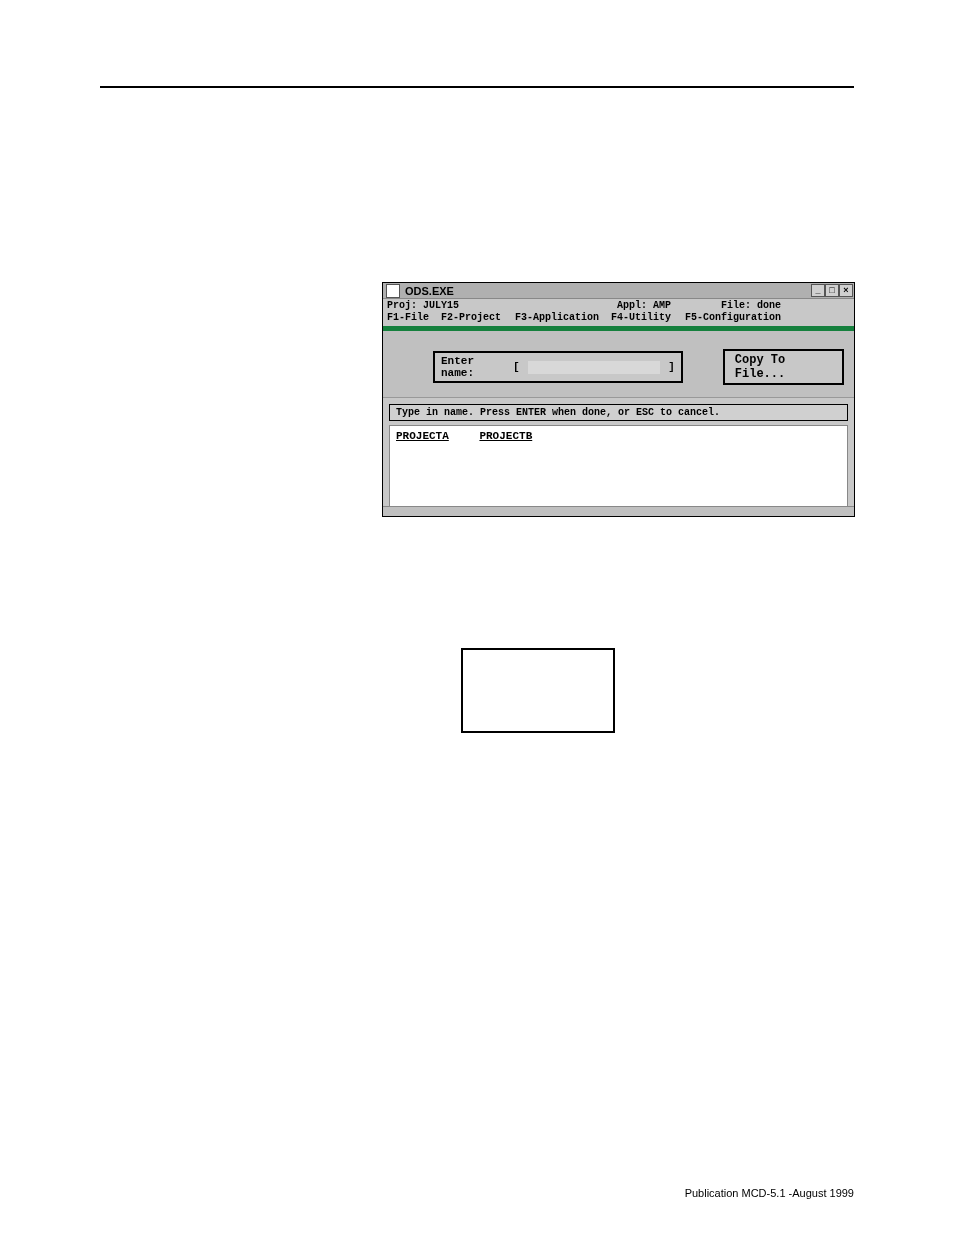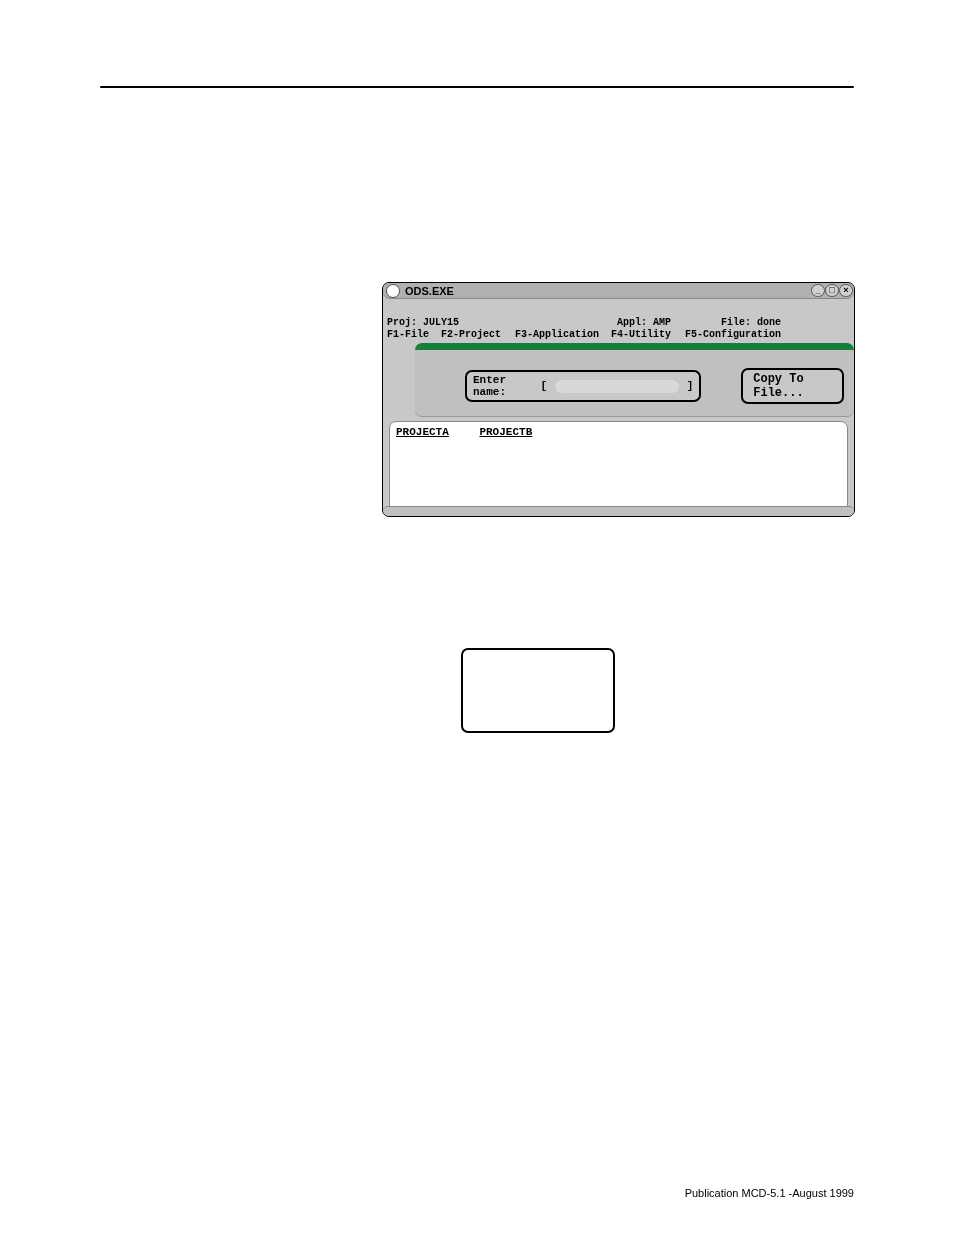--- a/index.html
+++ b/index.html
@@ -1,15 +1,15 @@
 <!DOCTYPE html>
 <html><head>
 <meta charset="utf-8">
 <style>
-  * { box-sizing: border-box; margin: 0; padding: 0; border-radius: 7px; }
+  * { box-sizing: border-box; margin: 0; padding: 0; }
   html, body { width: 954px; height: 1235px; background: #fff; font-family: "Times New Roman", serif; }
   .page {
     position: relative;
     width: 954px;
     height: 1235px;
   }
   .rule {
     position: absolute;
     top: 86px;
     left: 100px;
@@ -54,37 +54,36 @@
     background: #d0d0d0;
     border: 1px solid #555;
     font-size: 9px;
     line-height: 10px;
     text-align: center;
     font-weight: bold;
   }
   .menubar {
     display: flex;
     gap: 0;
-    padding: 18px 4px 2px 4px;
+    padding: 1px 4px 2px 4px;
     font-weight: bold;
     font-size: 10px;
     line-height: 12px;
     background: #c8c8c8;
   }
   .menubar .col { white-space: pre; }
   .menubar .col + .col { margin-left: 14px; text-align: right; }
   .midrow {
     display: flex;
     align-items: center;
     gap: 40px;
     padding: 18px 10px 12px 50px;
     background: #c0c0c0;
-    border-top: 7px solid #15803d;
+    border-top: 5px solid #15803d;
     border-bottom: 1px solid #999;
-    margin-left: 32px;
   }
   .enterbox {
     display: flex;
     align-items: center;
     gap: 8px;
     border: 2px solid #000;
     padding: 2px 6px;
     background: #c8c8c8;
     font-weight: bold;
     font-size: 11px;
@@ -179,20 +178,21 @@
     <div class="midrow">
       <div class="enterbox">
         <span>Enter name:</span>
         <span>[</span>
           <input class="input" value="" style="">
           <span>]</span>
       </div>
       <div class="copybtn">Copy To File...</div>
     </div>
 
+    <div class="hintbar">Type in name.    Press ENTER when done, or ESC to cancel.</div>
 
     <div class="listarea">
       <span>PROJECTA</span>
       <span>PROJECTB</span>
     </div>
 
     <div class="statusbar"></div>
   </div>
 
   <div class="smallbox"></div>

